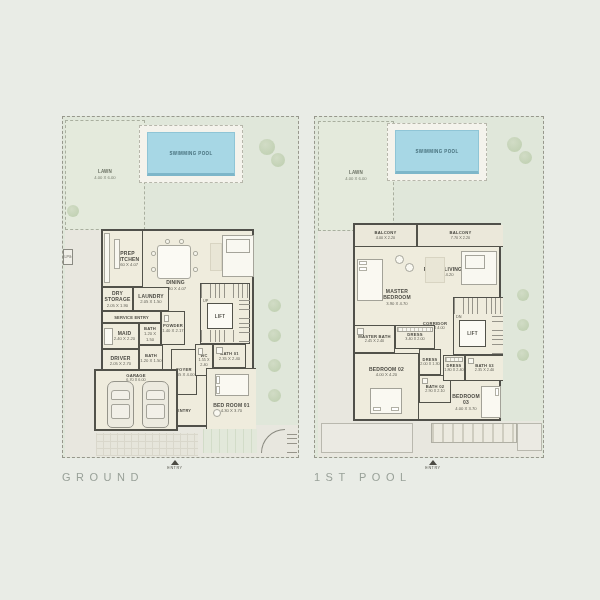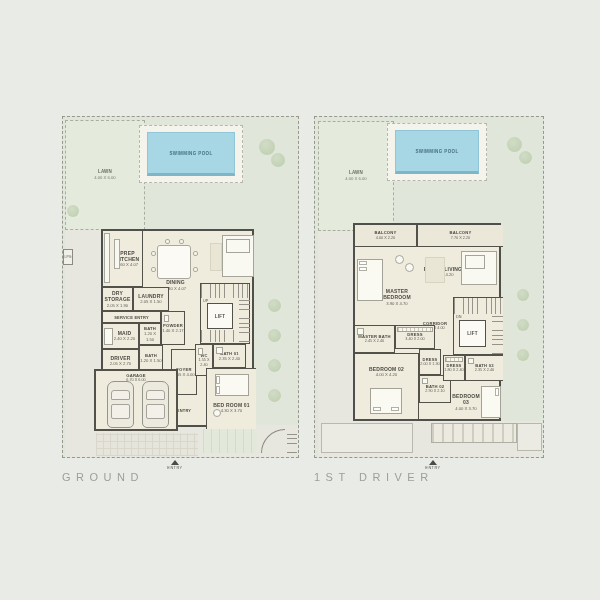--- a/index.html
+++ b/index.html
@@ -430,15 +430,15 @@
 
     <div class="slab" style="left:6px;top:306px;width:92px;height:30px;"></div>
     <div class="pergola" style="left:116px;top:306px;width:86px;height:20px;"></div>
     <div class="slab" style="left:202px;top:306px;width:25px;height:28px;"></div>
   </div>
 
   <div class="entry-marker" style="left:418px;top:460px;">
     <div class="entry-tri"></div>
     <div class="entry-lbl">ENTRY</div>
   </div>
-  <div class="plan-title" style="left:314px;top:471px;">1ST DRIVER</div>
+  <div class="plan-title" style="left:314px;top:471px;">1ST POOL</div>
 
 </div>
 
 </body></html>

